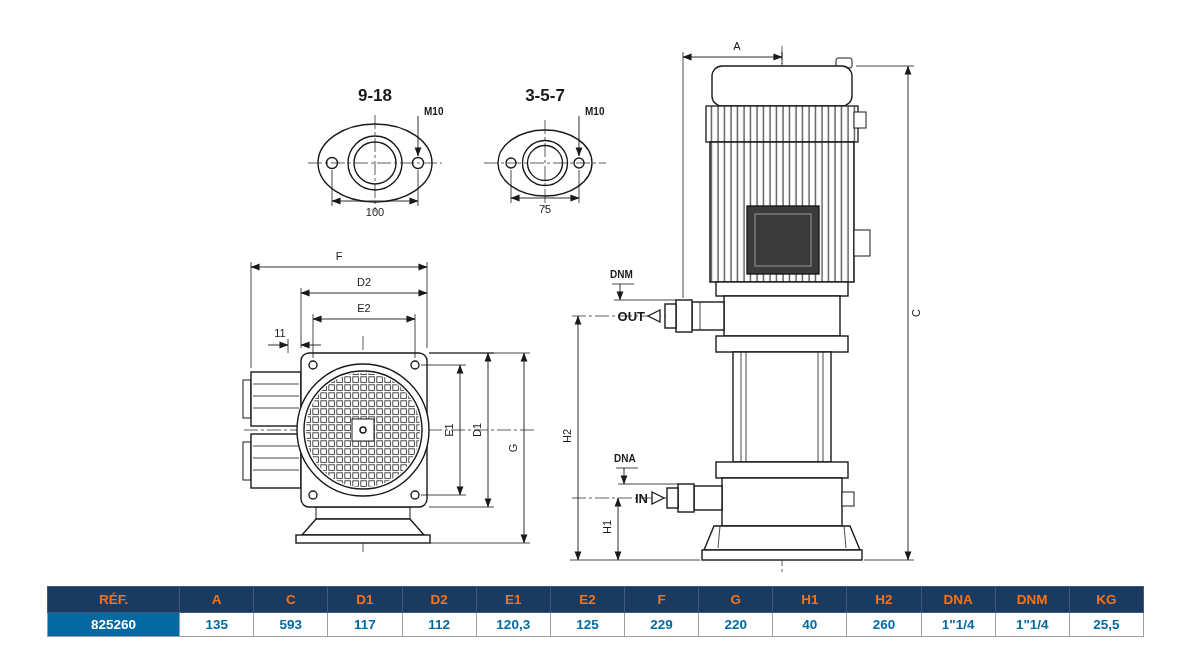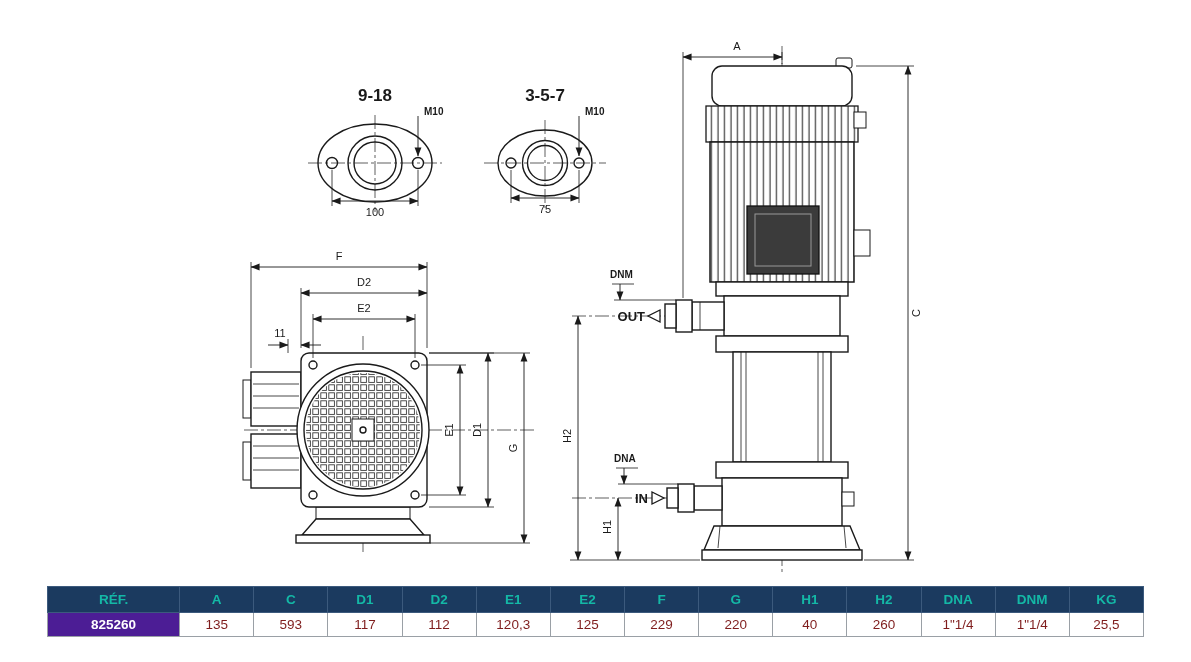--- a/index.html
+++ b/index.html
@@ -19,29 +19,29 @@
   text  { fill:#1a1a1a; font-family:"Liberation Sans", sans-serif; }
   .t-title { font-size:17px; font-weight:600; }
   .t-dim   { font-size:11px; font-weight:400; }
   .t-small { font-size:10px; font-weight:700; }
   .t-port  { font-size:13px; font-weight:700; }
 
   
   .table-wrap { position:absolute; left:47px; right:47px; top:586px; }
   table.dim-table { width:100%; border-collapse:collapse; table-layout:fixed; }
   table.dim-table th {
-    background:#1b3a5f; color:#14b8a6; font-size:13.5px; font-weight:700;
+    background:#1b3a5f; color:#f97316; font-size:13.5px; font-weight:700;
     padding:5px 2px; border:1px solid #3c5a7d; text-align:center;
   }
   table.dim-table th:first-child { width:11.6%; }
   table.dim-table td {
-    background:#ffffff; color:#7f1d1d; font-size:13.5px; font-weight:400;
+    background:#ffffff; color:#0369a1; font-size:13.5px; font-weight:700;
     padding:4px 2px; border:1px solid #9aa0a6; text-align:center;
   }
-  table.dim-table td.ref-cell { background:#4c1d95; color:#ffffff; font-weight:700; }
+  table.dim-table td.ref-cell { background:#0369a1; color:#ffffff; font-weight:700; }
 </style>
 </head>
 <body>
 
 <div class="sheet">
 
 <svg width="1191" height="580" viewBox="0 0 1191 580">
   <defs>
     <marker id="arr" viewBox="0 0 10 10" refX="9.5" refY="5" markerWidth="9" markerHeight="9" orient="auto-start-reverse" markerUnits="userSpaceOnUse">
       <path d="M0,1.2 L10,5 L0,8.8 Z" fill="#1a1a1a"></path>

